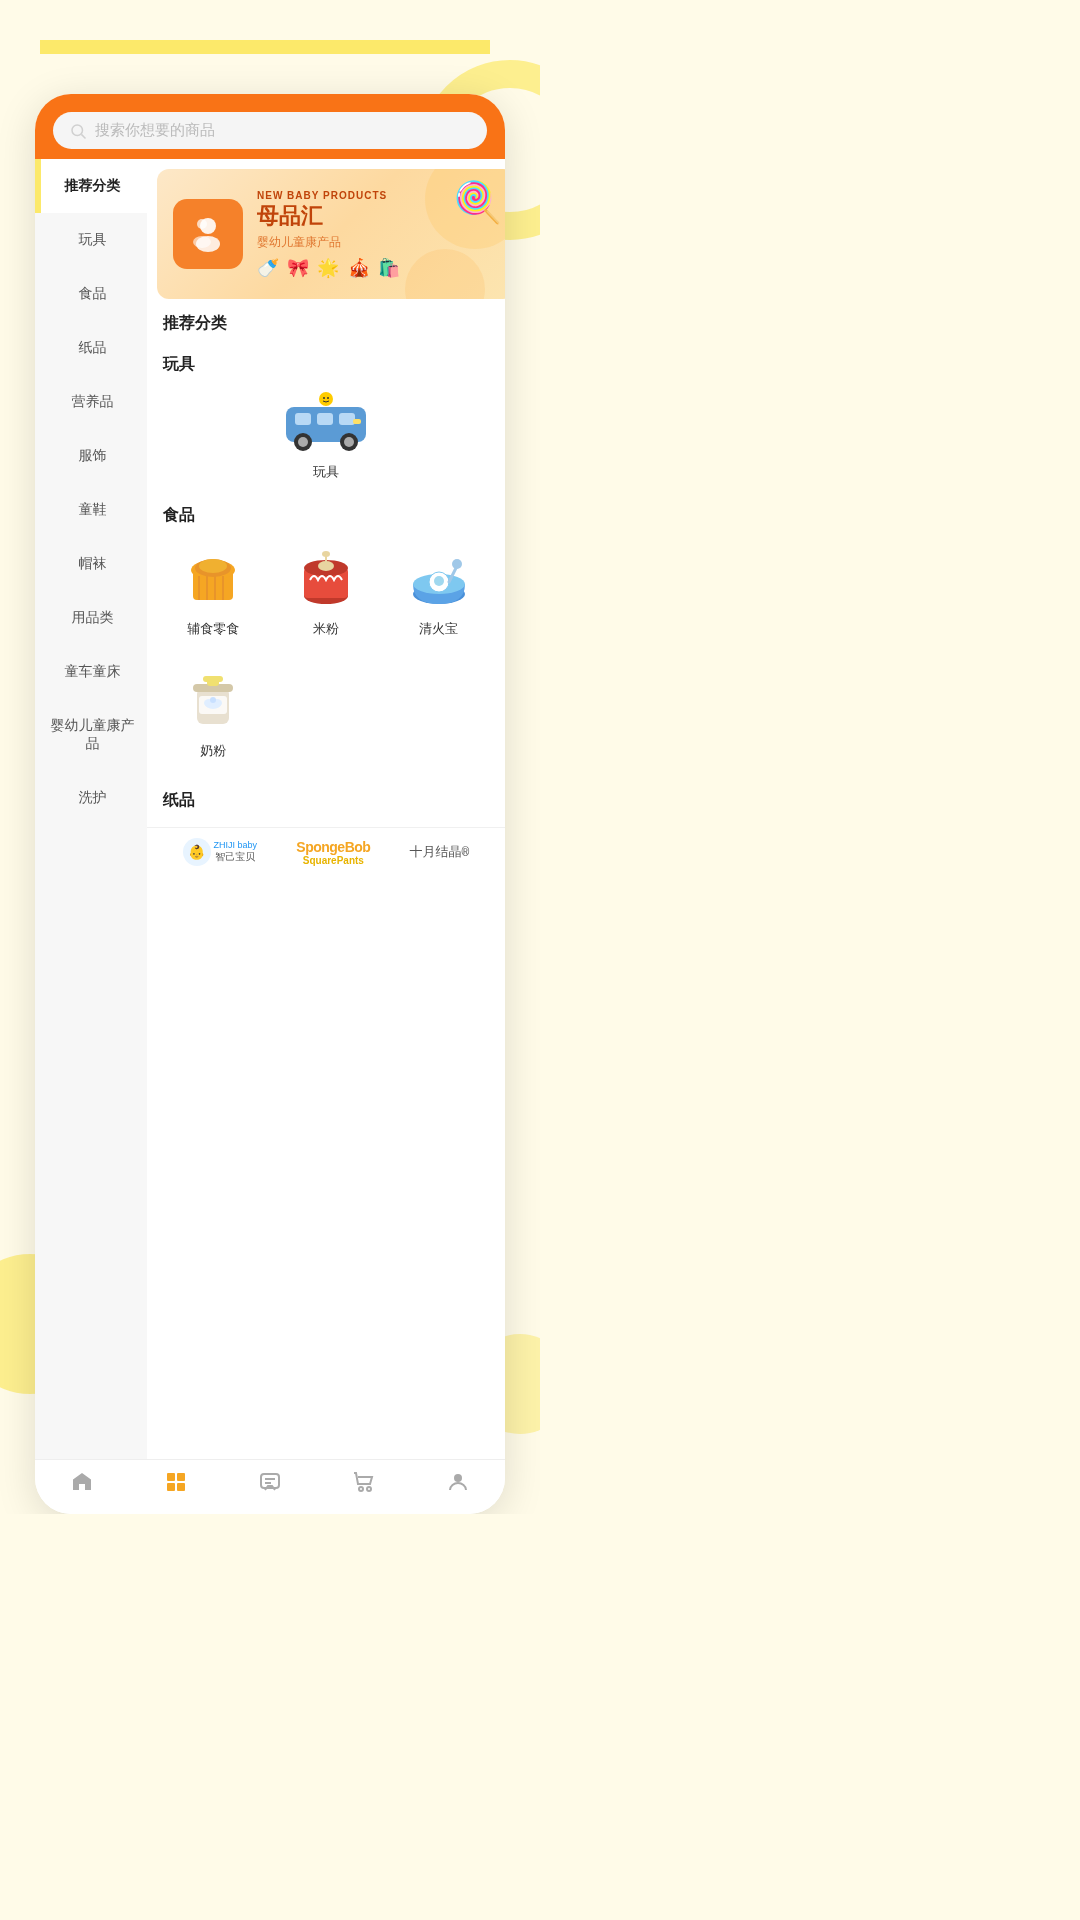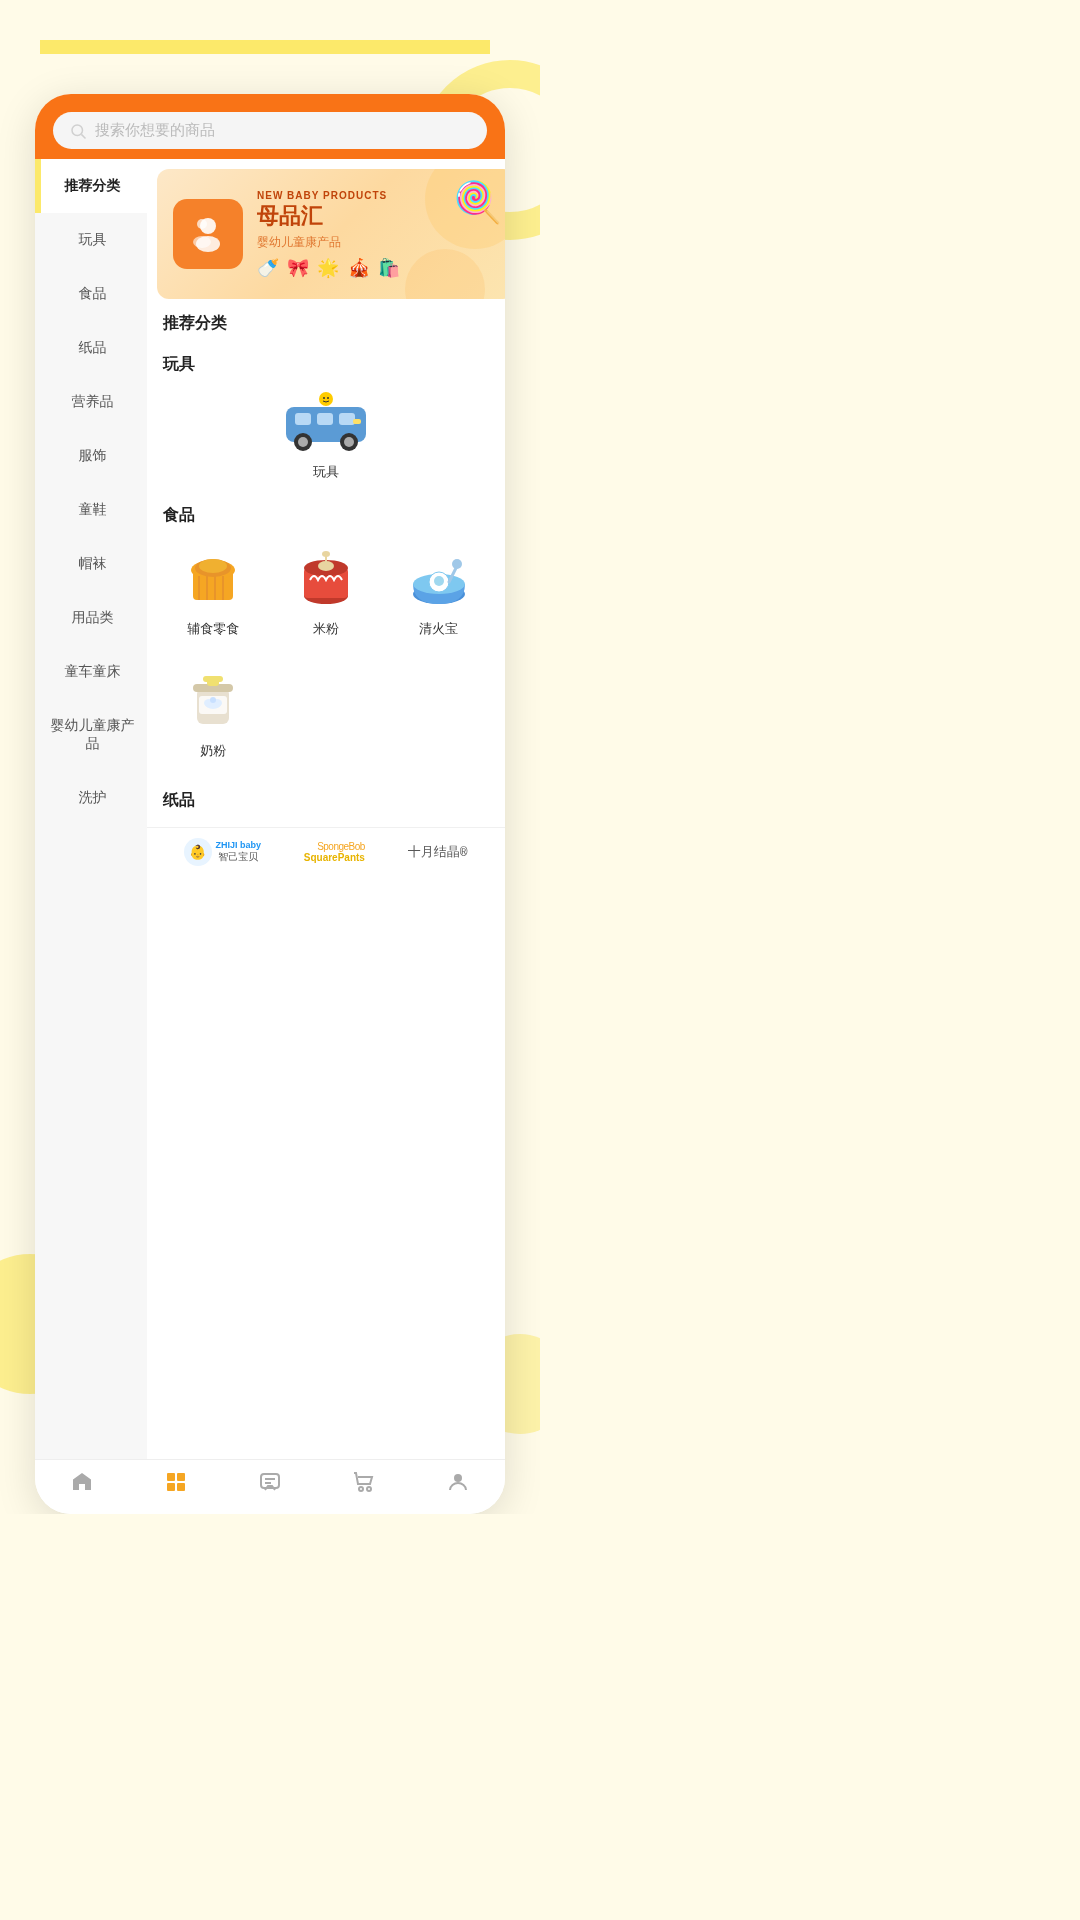--- a/index.html
+++ b/index.html
@@ -517,26 +517,26 @@
           <div class="category-label">奶粉</div>
         </div>
       </div>
 
       <div class="section-title">纸品</div>
 
       <div class="brand-row">
         <div class="brand-logo brand-logo-zhiji">
           <div class="brand-icon">👶</div>
           <div>
-            <div style="font-size:9px;color:#2196F3;font-weight:bold;">ZHIJI baby</div>
+            <div style="font-size:9px;color:#2196F3;font-weight:normal;">ZHIJI baby</div>
             <div style="font-size:10px;color:#555;">智己宝贝</div>
           </div>
         </div>
         <div class="brand-logo brand-logo-sponge">
-          <div style="font-size:10px;font-weight:normal;color:#f5a623;letter-spacing:-0.5px;text-align:right;">SpongeBob</div>
+          <div style="font-size:14px;font-weight:bold;color:#f5a623;letter-spacing:-0.5px;text-align:right;">SpongeBob</div>
           <div style="font-size:10px;color:#e8b400;font-weight:bold;">SquarePants</div>
         </div>
         <div class="brand-logo brand-logo-october">
           <span style="font-size:13px;color:#555;font-weight:500;">十月结晶®</span>
         </div>
       </div>
 
     </div>
   </div>
 

